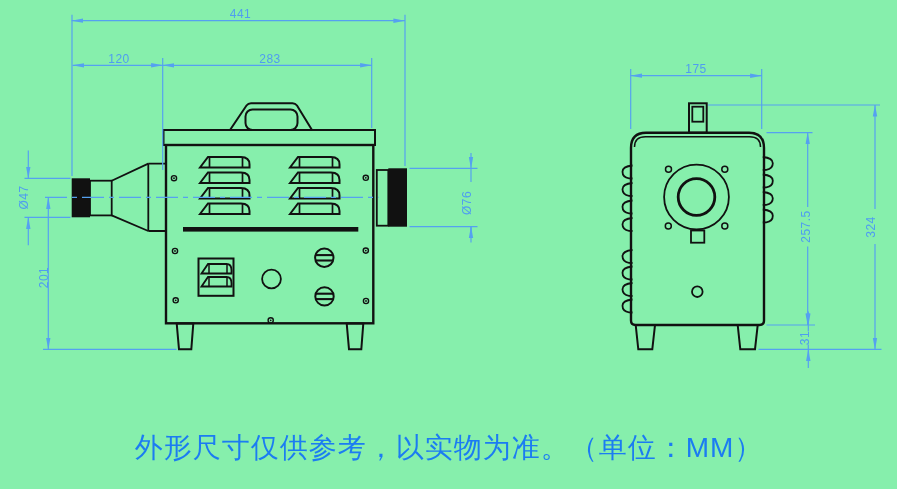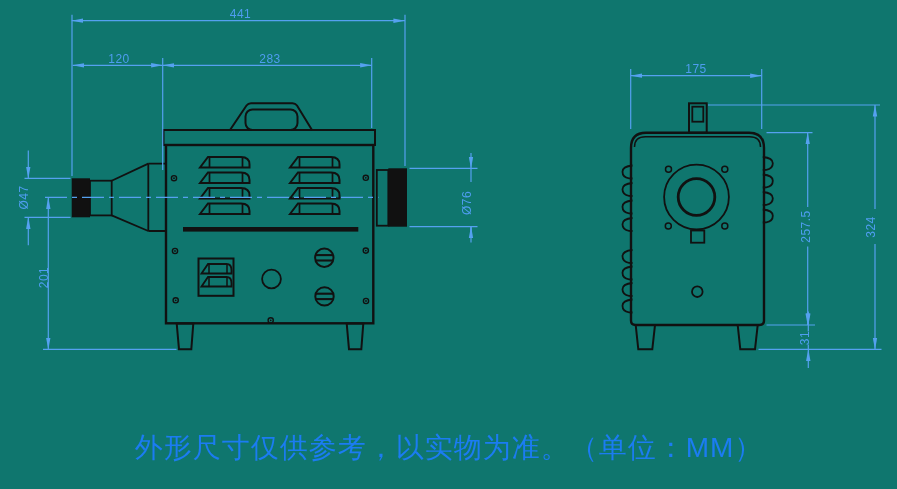--- a/index.html
+++ b/index.html
@@ -1,16 +1,16 @@
 <!DOCTYPE html>
 <html><head>
 <meta charset="utf-8">
 <style>
   html,body{margin:0;padding:0;background:#ffffff;}
-  #stage{position:relative;width:897px;height:489px;background:#0f766e;overflow:hidden;
+  #stage{position:relative;width:897px;height:489px;background:#86efac;overflow:hidden;
          font-family:"Liberation Sans", sans-serif;}
   svg{display:block;}
   text.dim{font-family:"Liberation Sans", sans-serif;font-size:12px;fill:#4f9df0;letter-spacing:.5px;}
   text.cap{font-family:"Liberation Sans", sans-serif;font-size:28px;fill:#1b7cf2;letter-spacing:1px;}
 </style>
 </head>
 <body>
 
 <div id="stage">
 <svg width="897" height="489" viewBox="0 0 897 489">

